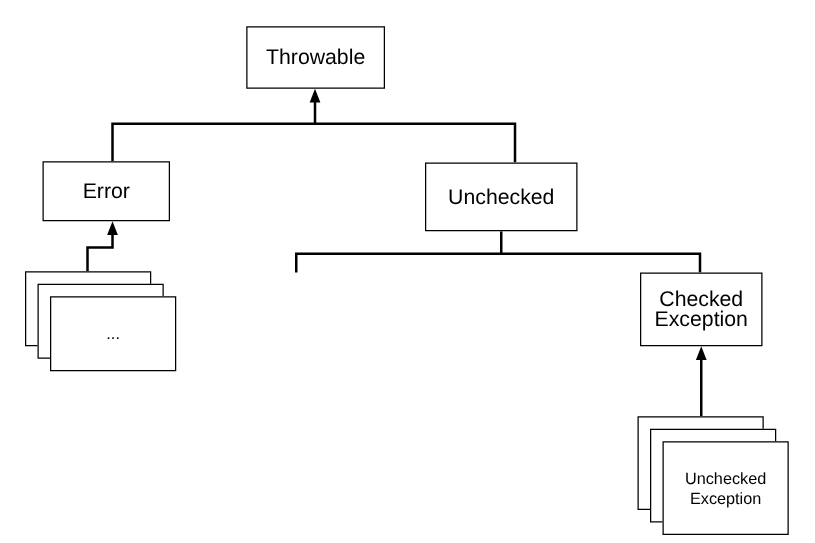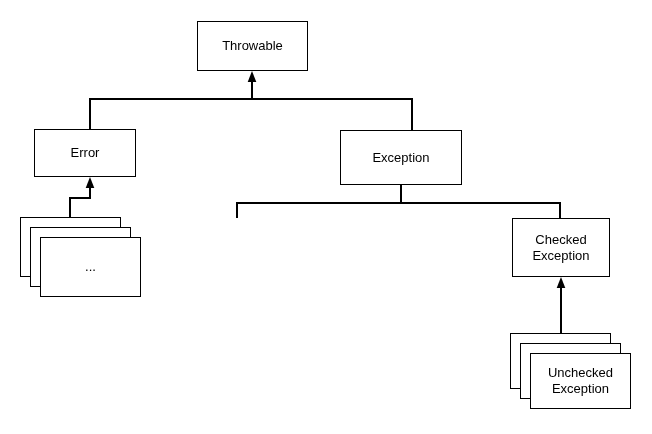--- a/index.html
+++ b/index.html
@@ -24,21 +24,21 @@
   }
   .node {
     position: absolute;
     box-sizing: border-box;
     border: 1.5px solid #000000;
     background: #ffffff;
     display: flex;
     align-items: center;
     justify-content: center;
     text-align: center;
-    font-size: 13px;
+    font-size: 17px;
     line-height: 16px;
     color: #000000;
   }
   .node span { display: block; padding: 0 6px; }
   #n-throwable { left: 197px; top: 21px;  width: 111px; height: 50px; }
   #n-error     { left: 34px;  top: 129px; width: 102px; height: 48px; }
   #n-exception { left: 340px; top: 130px; width: 122px; height: 55px; }
   #n-runtime   { left: 512px; top: 218px; width: 98px;  height: 59px; }
 
   .stack { position: absolute; }
@@ -60,21 +60,21 @@
   .stackbox.mid   { left: 10px; top: 10px; }
   .stackbox.front { left: 20px; top: 20px; }
 
   #s-error-sub { left: 20px;  top: 217px; width: 122px; height: 81px; }
   #s-error-sub .stackbox { width: 101px; height: 60px; }
 
   #s-checked { left: 186px; top: 217px; width: 121px; height: 82px; }
   #s-checked .stackbox { width: 100px; height: 61px; }
 
   #s-unchecked { left: 510px; top: 333px; width: 122px; height: 81px; }
-  #s-unchecked .stackbox { width: 101px; height: 56px; }
+  #s-unchecked .stackbox { width: 101px; height: 75px; }
 </style>
 </head>
 <body>
 
 <div class="canvas">
 
   <svg class="edges-svg" viewBox="0 0 652 434" xmlns="http://www.w3.org/2000/svg">
 
     <path d="M 90 129 L 90 99 L 412 99 L 412 130" fill="none" stroke="#000000" stroke-width="2"></path>
 
@@ -93,21 +93,21 @@
 
   <div class="node" id="n-throwable">
     <span>Throwable</span>
   </div>
 
   <div class="node" id="n-error">
     <span>Error</span>
   </div>
 
   <div class="node" id="n-exception">
-    <span>Exception</span>
+    <span>Unchecked</span>
   </div>
 
   <div class="node" id="n-runtime">
     <span>Checked Exception</span>
   </div>
 
   <div class="stack" id="s-error-sub">
     <div class="stackbox back"></div>
     <div class="stackbox mid"></div>
     <div class="stackbox front">

